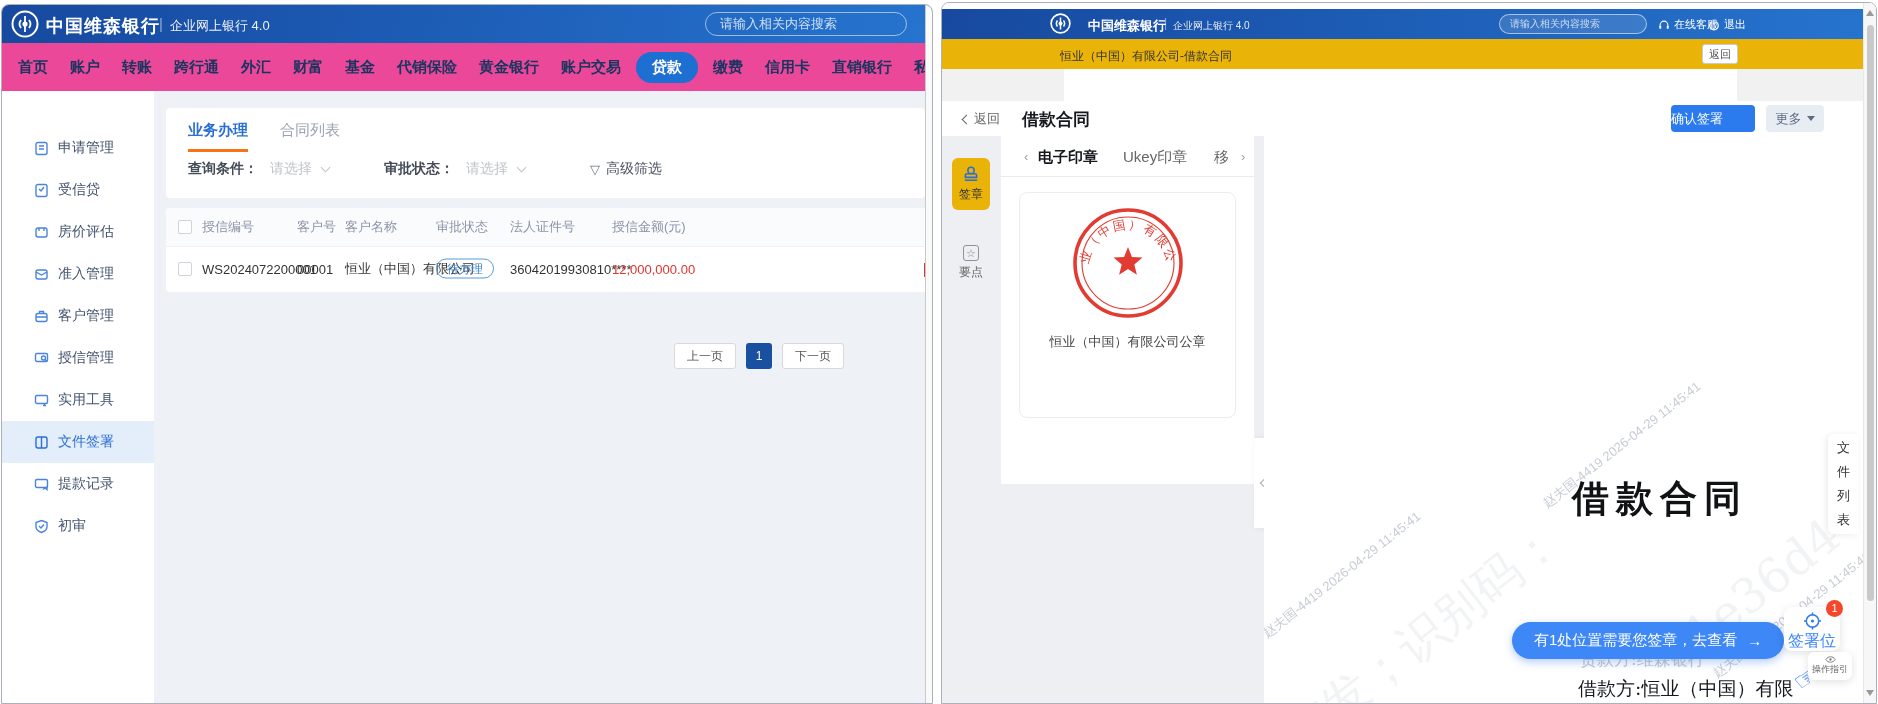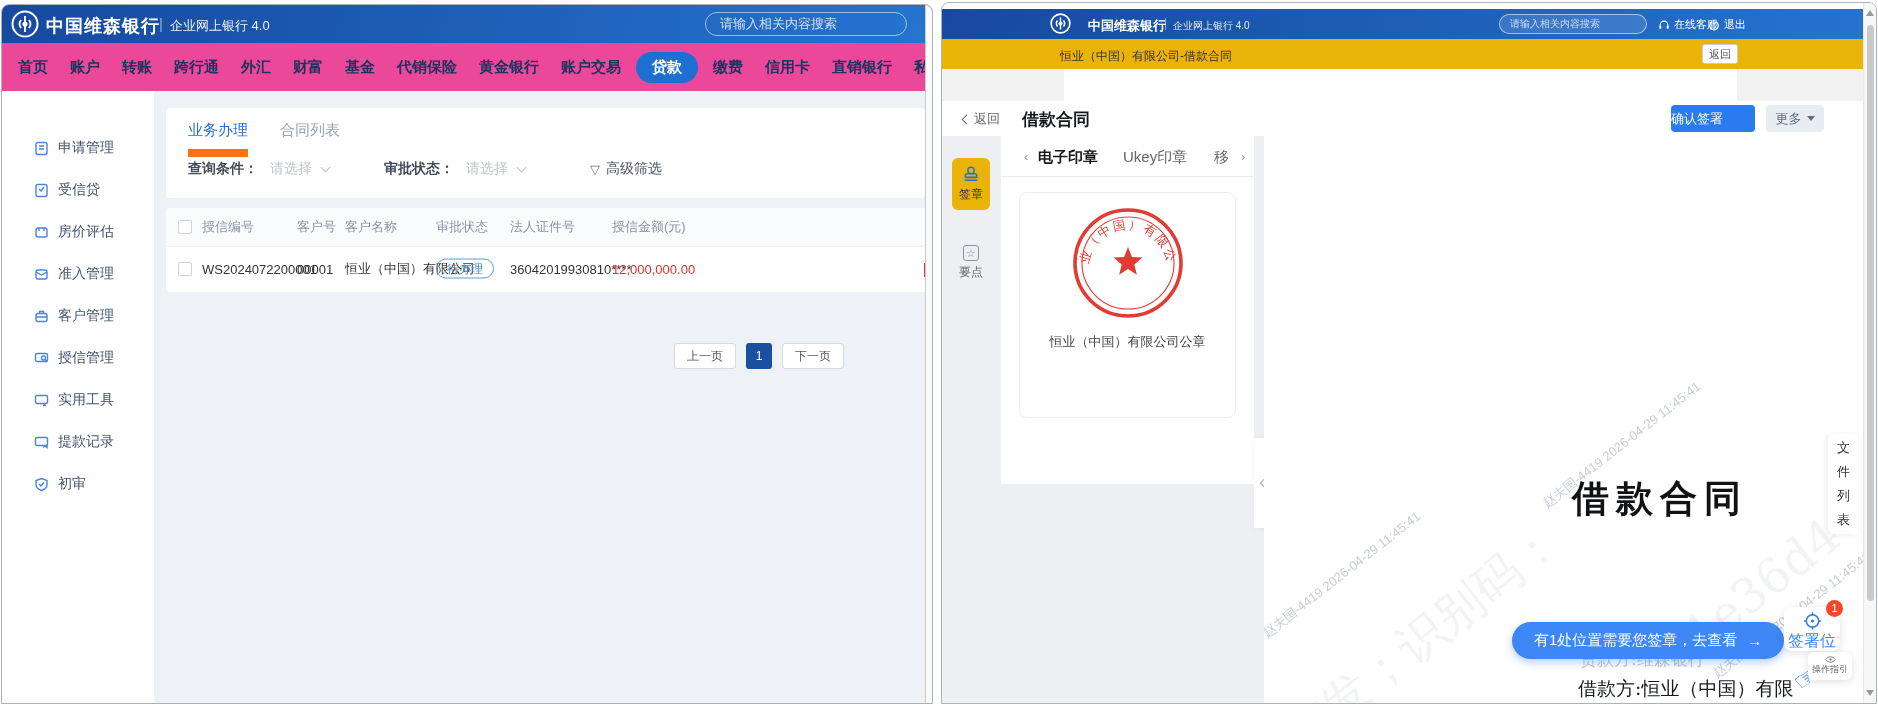--- a/index.html
+++ b/index.html
@@ -27,21 +27,21 @@
   #lw-sidebar { position:absolute; left:0; top:0; width:152px; bottom:0; background:#fff; padding-top:36px; }
   .side-item { height:42px; display:flex; align-items:center; padding-left:32px; gap:9px; font-size:14px; color:#42536e; }
   .side-item svg { flex:0 0 auto; stroke:#4a84dd; }
   .side-item.active { background:#e4edfa; color:#2a6fd6; }
   .side-item.active svg { stroke:#2a6fd6; }
 
   .card { position:absolute; background:#fff; border-radius:4px; }
   #card-tabs { left:164px; top:17px; width:759px; height:90px; }
   #ct-tabrow { position:absolute; left:22px; top:13px; display:flex; gap:32px; }
   .ctab { font-size:15px; color:#9ba3b0; padding-bottom:9px; }
-  .ctab.active { color:#2a6fd6; font-weight:normal; border-bottom:8px solid #f97316; }
+  .ctab.active { color:#2a6fd6; font-weight:bold; border-bottom:3px solid #f97316; }
   #ct-filters { position:absolute; left:22px; top:52px; display:flex; align-items:center; font-size:14px; color:#454c59; }
   .ph { color:#c0c4cc; }
   .caret { display:inline-block; width:7px; height:7px; border-right:1.5px solid #c0c4cc; border-bottom:1.5px solid #c0c4cc;
     transform:rotate(45deg); margin:-3px 0 0 10px; }
   .flabel { font-weight:bold; }
   #adv { display:flex; align-items:center; gap:6px; color:#4a5260; }
   .funnel-g { font-size:13px; color:#6b7280; }
 
   #card-table { left:164px; top:117px; width:765px; height:84px; overflow:hidden; }
   .trow { position:relative; height:38px; font-size:13px; color:#8b93a6; background:#fafbfd; }
@@ -222,20 +222,27 @@
           </svg>
         <span>授信管理</span>
         </div>
       <div class="side-item">
         <svg width="15" height="15" viewBox="0 0 15 15" fill="none" stroke-width="1.4">
             <rect x="1.5" y="2.5" width="12" height="8" rx="1.5"></rect>
             <path d="M9 12.5h3M10.5 10.5v2"></path>
           </svg>
         <span>实用工具</span>
         </div>
+      <div class="side-item active">
+        <svg width="15" height="15" viewBox="0 0 15 15" fill="none" stroke-width="1.4">
+            <rect x="2" y="2" width="11" height="11" rx="2"></rect>
+            <path d="M7.5 2v11M5 5h.01M10 5h.01"></path>
+          </svg>
+        <span>文件签署</span>
+        </div>
       <div class="side-item">
         <svg width="15" height="15" viewBox="0 0 15 15" fill="none" stroke-width="1.4">
             <rect x="1.5" y="2.5" width="12" height="8" rx="1.5"></rect>
             <path d="M9 12.5l2-1.5 2 1.5v-3"></path>
           </svg>
         <span>提款记录</span>
         </div>
       <div class="side-item">
         <svg width="15" height="15" viewBox="0 0 15 15" fill="none" stroke-width="1.4">
             <path d="M7.5 1.5l5.5 2v4c0 3-2.5 5-5.5 6-3-1-5.5-3-5.5-6v-4z"></path>

